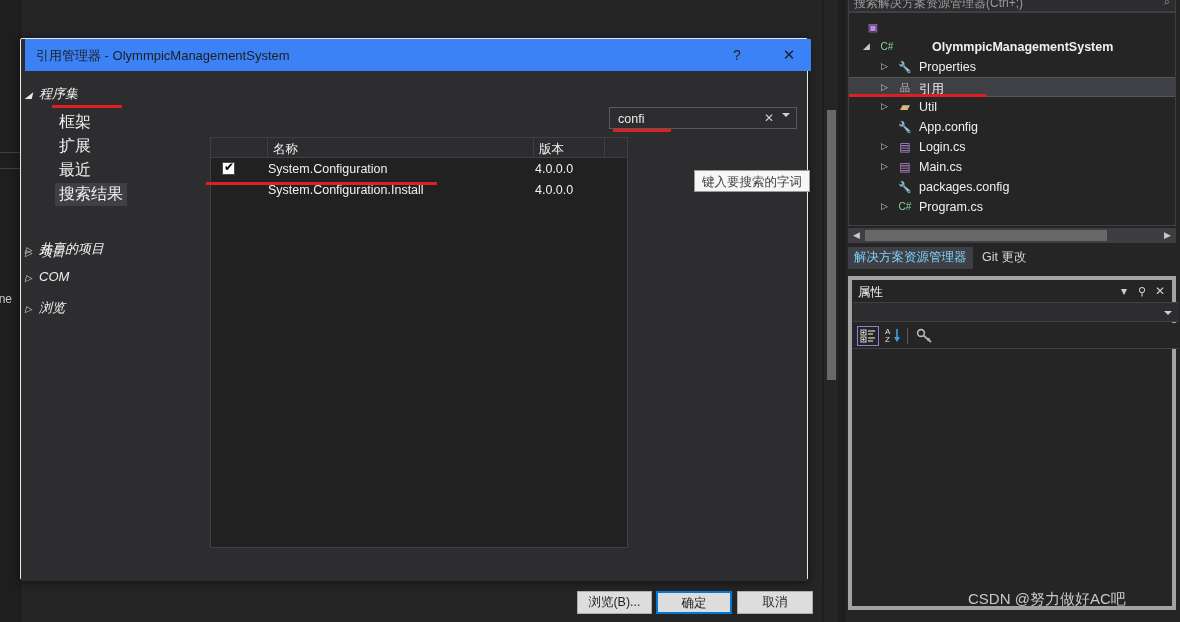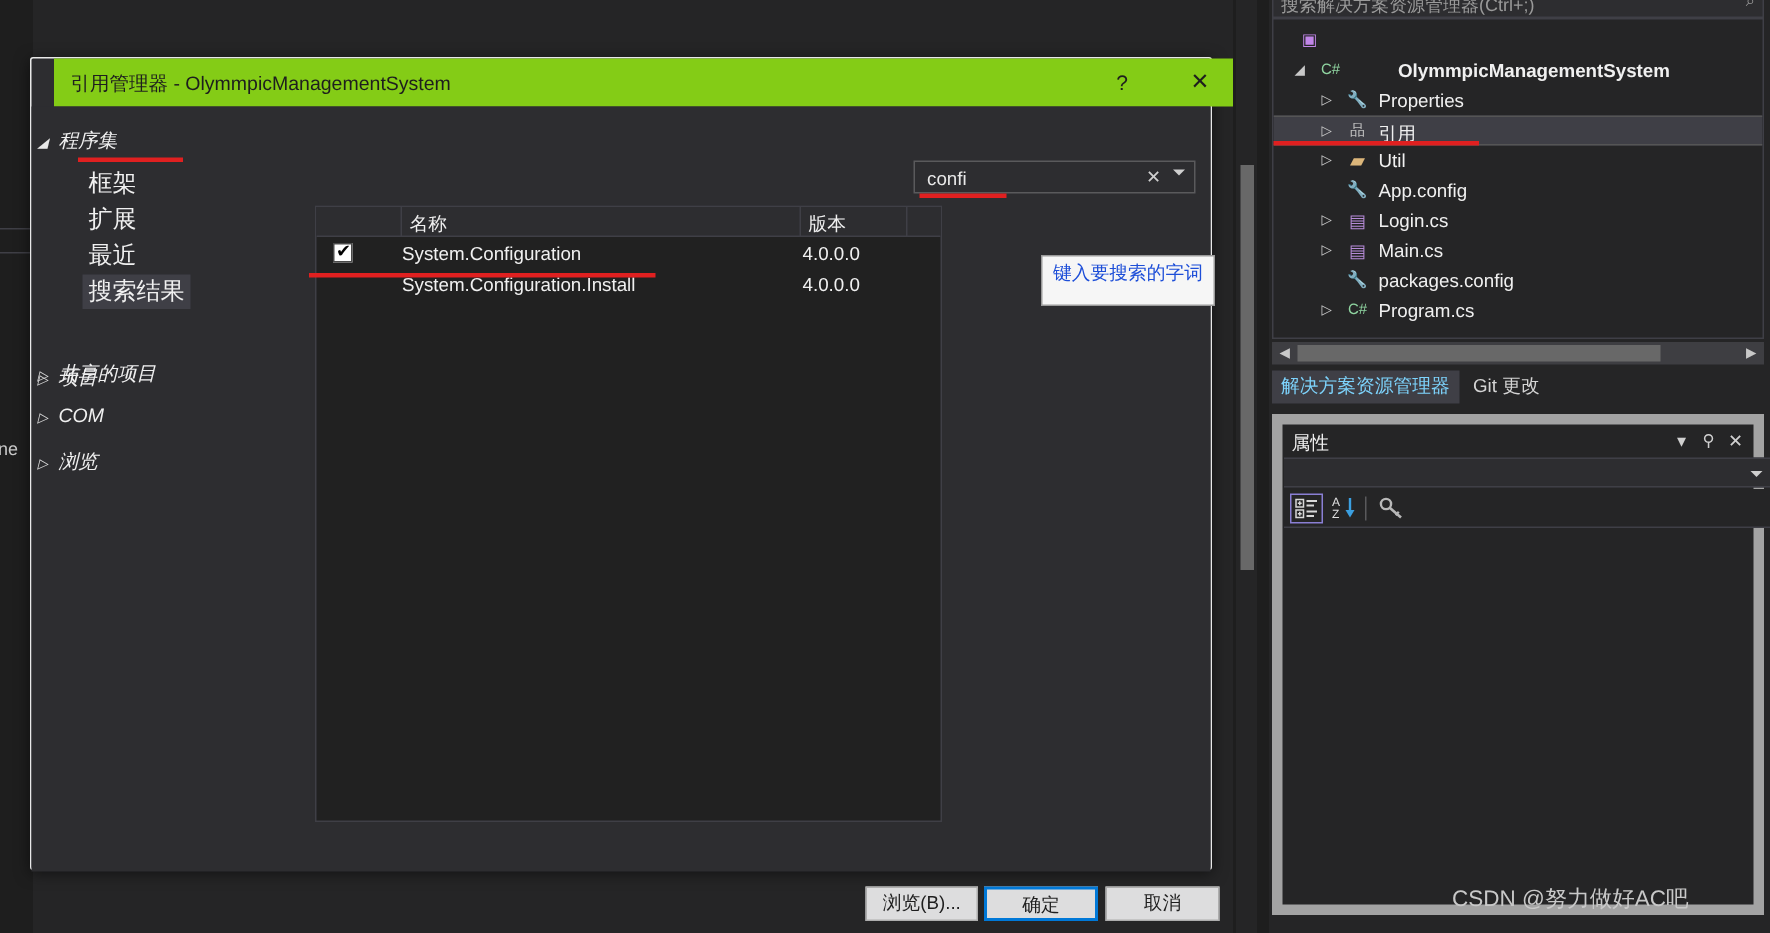--- a/index.html
+++ b/index.html
@@ -64,23 +64,23 @@
     left: 20px; top: 38px;
     width: 788px; height: 542px;
     background: #2d2d30;
     border: 1px solid #e8e8e8;
     border-radius: 2px;
     box-shadow: 0 2px 10px rgba(0,0,0,0.55);
     box-sizing: border-box;
   }
   .dialog-titlebar {
     position: absolute;
-    left: 15px; top: 0;
+    left: 4px; top: 0;
     width: 100%; height: 32px;
-    background: #84cc16;
+    background: #3b82f6;
     box-sizing: border-box;
   }
   .dialog-title {
     position: absolute;
     left: 11px; top: 8px;
     font-size: 13px;
     color: #1e1e1e;
     white-space: nowrap;
   }
   .title-btn {
@@ -175,23 +175,23 @@
     width: 0; height: 0;
     border-left: 4px solid transparent;
     border-right: 4px solid transparent;
     border-top: 4px solid #cfcfcf;
   }
   .search-tooltip {
     position: absolute;
     left: 673px; top: 99px;
     background: #f6f6f6;
     border: 1px solid #9a9a9a;
-    color: #1d4ed8;
-    font-size: 12.5px;
-    padding: 3px 7px 12px 7px;
+    color: #404040;
+    font-size: 12.5px;
+    padding: 3px 7px 0 7px;
     white-space: nowrap;
     z-index: 30;
     font-family: Liberation Mono, monospace;
   }
 
   
   .list-panel {
     position: absolute;
     left: 189px; top: 66px;
     width: 418px; height: 411px;
@@ -380,21 +380,21 @@
   }
   .se-tab.active { background: #3f3f46; }
   .se-tab.inactive { color: #d4d4d4; }
 
   
   .props-panel {
     position: absolute;
     left: 848px; top: 276px;
     width: 328px; height: 334px;
     background: #252526;
-    border: 7px solid #a3a3a3;
+    border: 4px solid #a3a3a3;
     box-sizing: border-box;
   }
   .props-title {
     position: absolute;
     left: 6px; top: 4px;
     font-size: 12.5px;
     color: #f0f0f0;
   }
   .props-btn {
     position: absolute;

